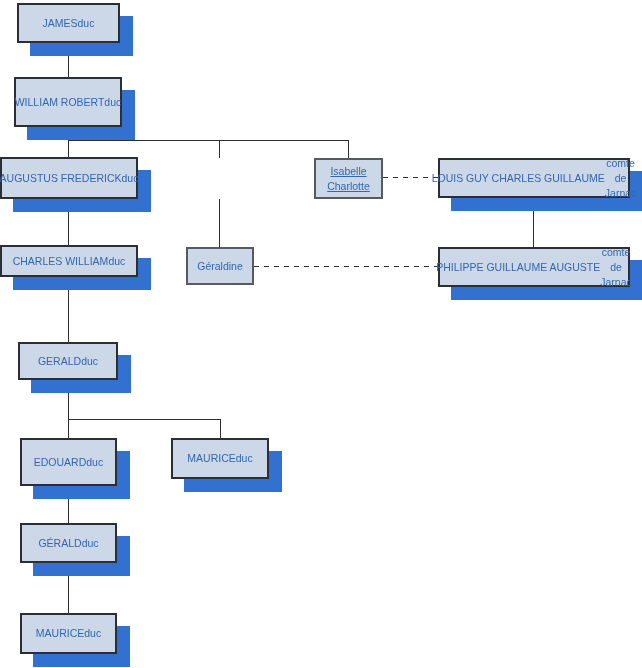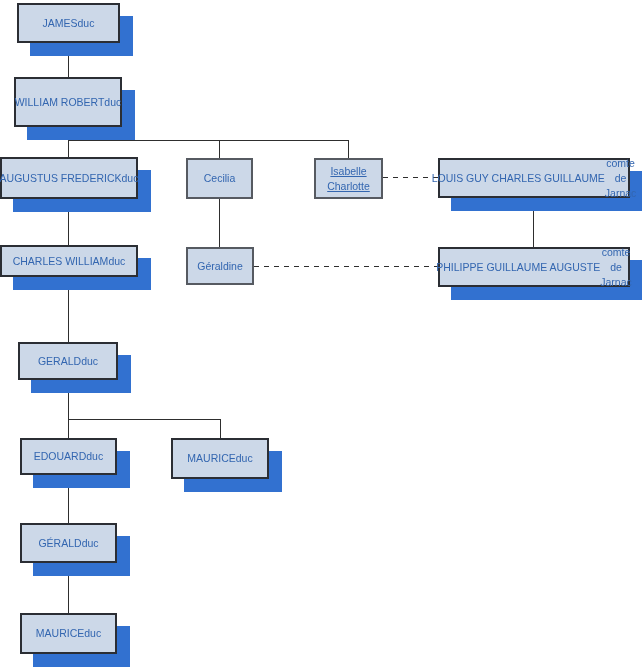--- a/index.html
+++ b/index.html
@@ -59,23 +59,20 @@
   <div class="pbox shadow" style="left:14px;top:77px;width:108px;height:50px">
     <span class="pname">WILLIAM ROBERT</span>
     <span class="ptitle">duc</span>
   </div>
 
   <div class="pbox shadow" style="left:0px;top:157px;width:138px;height:42px">
     <span class="pname">AUGUSTUS FREDERICK</span>
     <span class="ptitle">duc</span>
   </div>
 
-  <div class="pbox light" style="left:186px;top:158px;width:67px;height:41px">
-    <span class="pname">Cecilia</span>
-  </div>
 
   <div class="pbox light" style="left:314px;top:158px;width:69px;height:41px">
     <span class="pname wrap">Isabelle Charlotte</span>
   </div>
 
   <div class="pbox shadow" style="left:438px;top:158px;width:192px;height:40px">
     <span class="pname">LOUIS GUY CHARLES GUILLAUME</span>
     <span class="ptitle">comte de Jarnac</span>
   </div>
 
@@ -91,21 +88,21 @@
   <div class="pbox shadow" style="left:438px;top:247px;width:192px;height:40px">
     <span class="pname">PHILIPPE GUILLAUME AUGUSTE</span>
     <span class="ptitle">comte de Jarnac</span>
   </div>
 
   <div class="pbox shadow" style="left:18px;top:342px;width:100px;height:38px">
     <span class="pname">GERALD</span>
     <span class="ptitle">duc</span>
   </div>
 
-  <div class="pbox shadow" style="left:20px;top:438px;width:97px;height:37px">
+  <div class="pbox shadow" style="left:20px;top:438px;width:97px;height:48px">
     <span class="pname">EDOUARD</span>
     <span class="ptitle">duc</span>
   </div>
 
   <div class="pbox shadow" style="left:171px;top:438px;width:98px;height:41px">
     <span class="pname">MAURICE</span>
     <span class="ptitle">duc</span>
   </div>
 
   <div class="pbox shadow" style="left:20px;top:523px;width:97px;height:40px">

